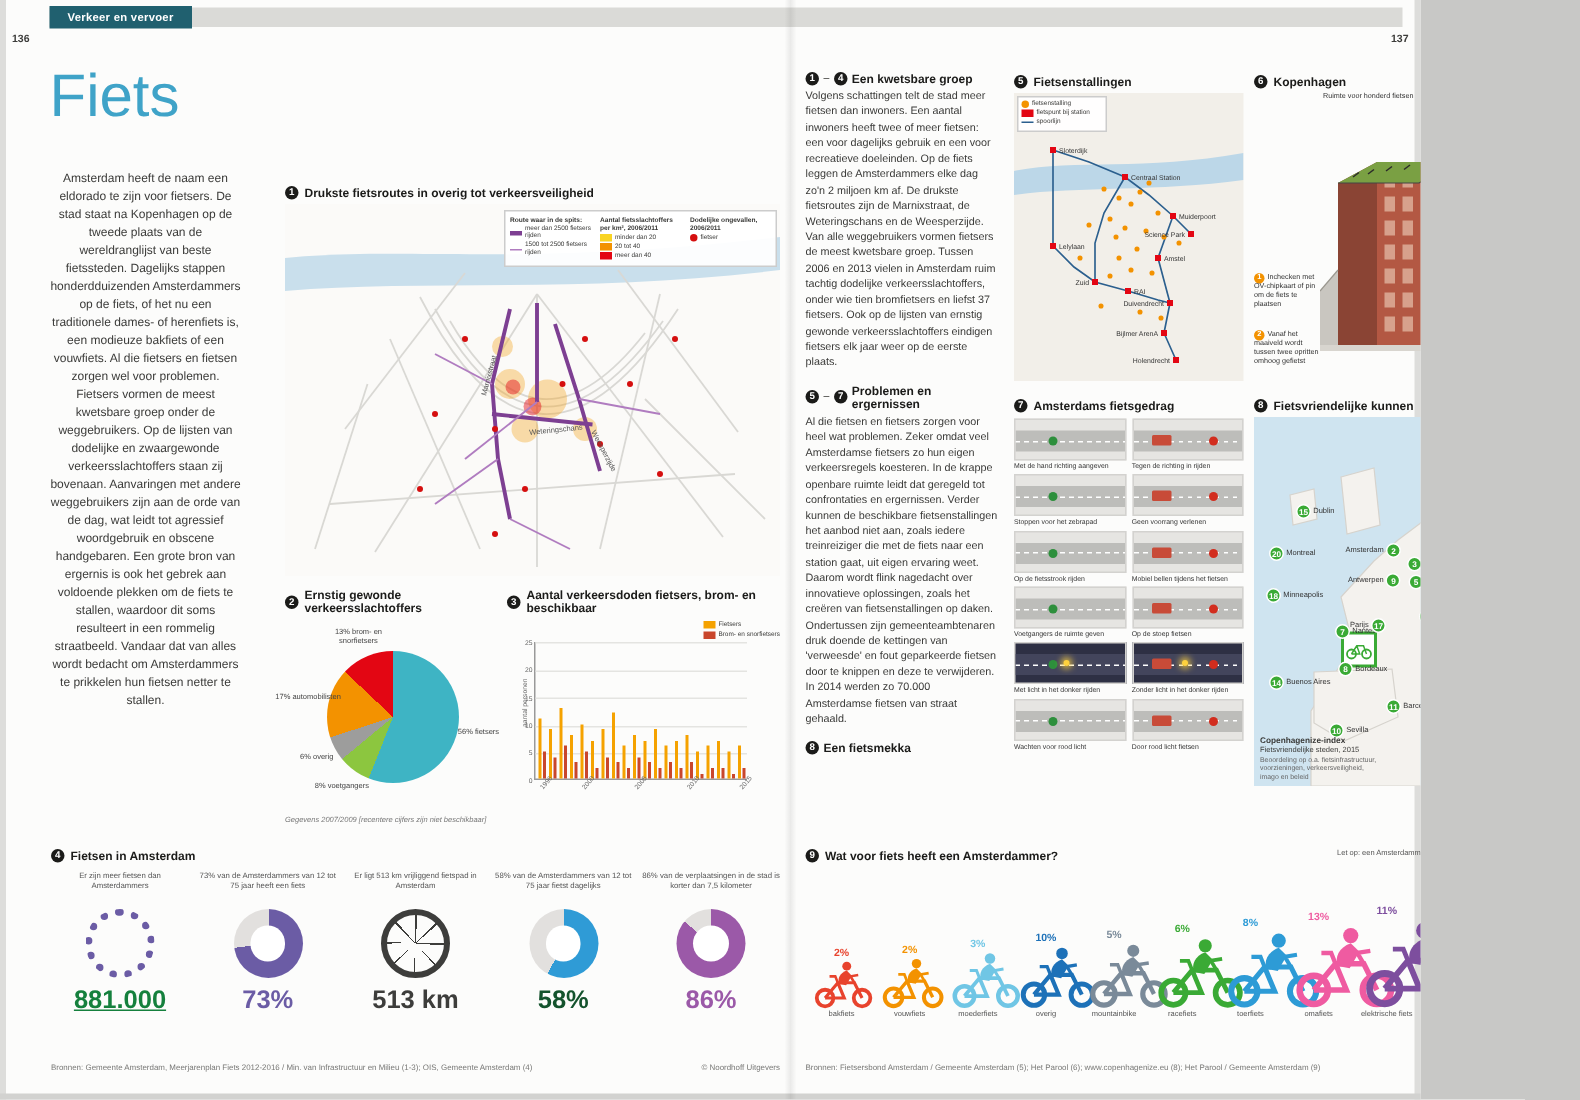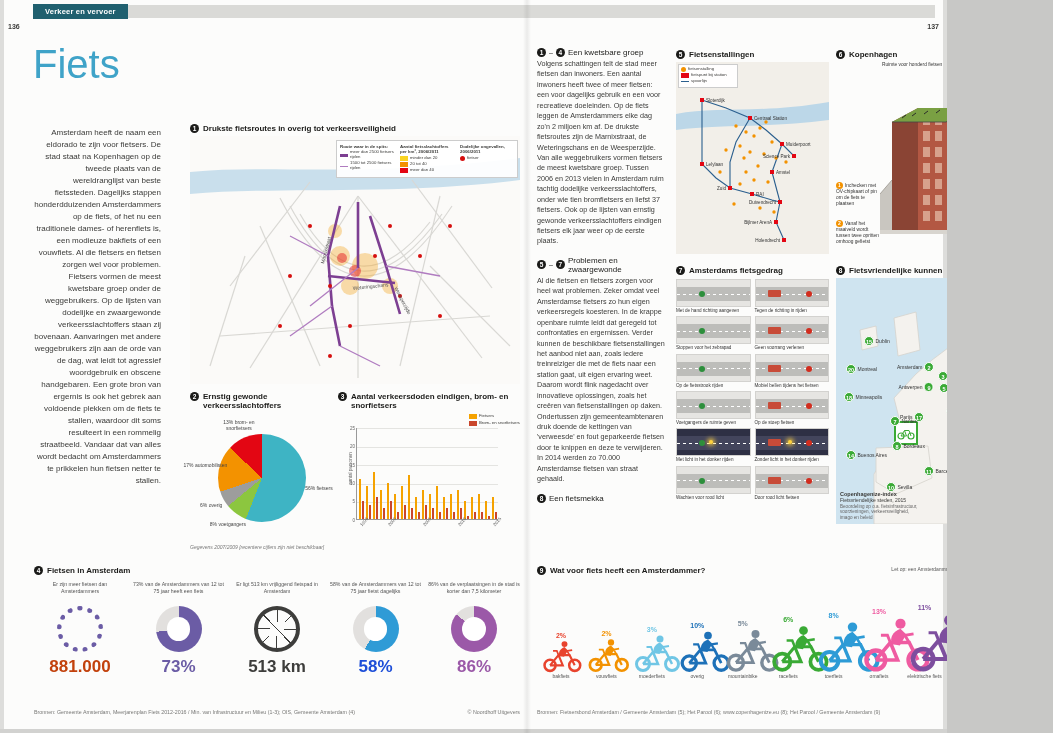--- a/index.html
+++ b/index.html
@@ -10,23 +10,23 @@
   
   .topbar{position:absolute;left:33px;top:5px;right:12px;height:13px;background:#dadad7}
   .chapter-tag{position:absolute;left:0;top:-1px;height:15px;padding:0 12px;background:#20606f;color:#fff;
                font-size:7.5px;font-weight:bold;line-height:15px;letter-spacing:.2px}
   .pagenum{position:absolute;top:23px;font-size:7px;font-weight:bold;color:#3c3c3a}
   .pagenum.left{left:8px}.pagenum.right{right:8px}
   .fold{position:absolute;left:523px;top:0;width:8px;height:100%;
         background:linear-gradient(90deg,rgba(0,0,0,0),rgba(0,0,0,.07),rgba(0,0,0,0));pointer-events:none}
   
   .title{position:absolute;left:33px;top:42px;font-size:40px;font-weight:400;color:#3fa3c8}
-  .intro{position:absolute;left:33px;top:127px;width:128px;font-size:8px;line-height:1.5;text-align:right}
+  .intro{position:absolute;left:33px;top:113px;width:128px;font-size:8px;line-height:1.5;text-align:center}
   .panel{position:absolute}
-  .panel-head{display:flex;gap:4px;align-items:flex-start}
+  .panel-head{display:flex;gap:4px;align-items:center}
   .circlenum{flex:0 0 auto;width:9px;height:9px;border-radius:50%;background:#1b1b19;color:#fff;
              font-size:6.5px;font-weight:bold;text-align:center;line-height:9.5px}
   .panel-title{font-size:8px;font-weight:bold;color:#1b1b19;line-height:1.15}
   .fig1{left:190px;top:124px;width:330px;height:264px}
   .fig2{left:190px;top:392px;width:142px;height:172px}
   .fig3{left:338px;top:392px;width:182px;height:172px}
   .fig4{left:34px;top:566px;width:486px;height:132px}
   .fig5{left:676px;top:50px;width:153px;height:210px}
   .fig6{left:836px;top:50px;width:186px;height:210px}
   .fig7{left:676px;top:266px;width:153px;height:270px}
@@ -74,21 +74,21 @@
   .wheel{width:46px;height:46px;border:4px solid #3d3d3b;border-radius:50%;
          background:repeating-conic-gradient(from 0deg,#3d3d3b 0deg 4deg,transparent 4deg 45deg)}
   .stat-val{font-size:17px;font-weight:bold;margin-top:2px}
   .footer{position:absolute;top:709px;display:flex;justify-content:space-between;font-size:5.3px;color:#787876}
   .footer.fl{left:34px;width:486px}.footer.fr{left:537px;width:485px}
   
   .textcol{position:absolute;left:537px;top:48px;width:129px}
   .tsec{margin-bottom:9px}
   .sec-head{display:flex;gap:3px;align-items:center;margin-bottom:2px}
   .dash{font-size:7px;color:#1b1b19}
-  .sec-title{font-size:8px;font-weight:normal;color:#1b1b19}
+  .sec-title{font-size:8px;font-weight:bold;color:#1b1b19}
   .sec-body{font-size:7.2px;line-height:1.45;text-align:left}
   
   #map5{position:relative;margin-top:3px;width:153px;height:192px;background:#f2efe9}
   .map5legend{position:absolute;left:2px;top:2px;background:rgba(255,255,255,.94);border:.5px solid #ccc;padding:2px}
   
   .dakbody{position:relative;margin-top:3px;height:194px}
   .dak-note{position:absolute;left:46px;top:0;width:86px;font-size:4.8px;color:#333;line-height:1.2}
   .dak-dim{position:absolute;right:32px;top:64px;font-size:4.8px;color:#333}
   .step{position:absolute;font-size:4.8px;color:#333;line-height:1.25}
   .step .n{display:inline-block;width:7px;height:7px;border-radius:50%;background:#f39200;color:#fff;
@@ -242,21 +242,21 @@
         <div class="pie-label" style="left: 21.1742px; top: 89.9417px;">6% overig</div>
         <div class="pie-label" style="left: 15.3968px; top: 49.3477px;">17% automobilisten</div>
         <div class="pie-label" style="left: 48.9654px; top: 8.77023px;">13% brom- en snorfietsers</div>
       </div>
     <div class="fig-caption">Gegevens 2007/2009 [recentere cijfers zijn niet beschikbaar]</div>
   </section>
 
   <section class="panel fig3">
     <div class="panel-head">
       <span class="circlenum">3</span>
-      <span class="panel-title">Aantal verkeersdoden eindigen, brom- en snorfietsers</span>
+      <span class="panel-title">Aantal verkeersdoden fietsers, brom- en beschikbaar</span>
     </div>
     <div class="chartwrap" id="bars3">
         <div class="blegend">
           <div class="lg-item">
             <span class="lg-swatch" style="background: rgb(245, 162, 0);"></span>
             <span class="lg-label">Fietsers</span>
           </div>
           <div class="lg-item">
             <span class="lg-swatch" style="background: rgb(201, 70, 44);"></span>
             <span class="lg-label">Brom- en snorfietsers</span>
@@ -370,21 +370,21 @@
     <div class="panel-head">
       <span class="circlenum">4</span>
       <span class="panel-title">Fietsen in Amsterdam</span>
     </div>
     <div class="statrow" id="stats4">
         <div class="stat">
           <div class="stat-cap">Er zijn meer fietsen dan Amsterdammers</div>
           <div class="stat-vis">
             <div class="bikering" style="border-color: rgb(107, 92, 165);"></div>
           </div>
-          <div class="stat-val" style="color: #c2410c;">881.000</div>
+          <div class="stat-val" style="color: #15803d; text-decoration: underline;">881.000</div>
         </div>
         <div class="stat">
           <div class="stat-cap">73% van de Amsterdammers van 12 tot 75 jaar heeft een fiets</div>
           <div class="stat-vis">
             <div class="donut" style="height: 46px; width: 46px; background: conic-gradient(rgb(107, 92, 165) 0deg, rgb(107, 92, 165) 73%, rgb(226, 224, 222) 0deg);">
               <div class="hole"></div>
             </div>
           </div>
           <div class="stat-val" style="color: rgb(107, 92, 165);">73%</div>
         </div>
@@ -395,21 +395,21 @@
           </div>
           <div class="stat-val" style="color: rgb(61, 61, 59);">513 km</div>
         </div>
         <div class="stat">
           <div class="stat-cap">58% van de Amsterdammers van 12 tot 75 jaar fietst dagelijks</div>
           <div class="stat-vis">
             <div class="donut" style="height: 46px; width: 46px; background: conic-gradient(rgb(47, 155, 214) 0deg, rgb(47, 155, 214) 58%, rgb(226, 224, 222) 0deg);">
               <div class="hole"></div>
             </div>
           </div>
-          <div class="stat-val" style="color: #1d4ed8;">58%</div>
+          <div class="stat-val" style="color: #14532d;">58%</div>
         </div>
         <div class="stat">
           <div class="stat-cap">86% van de verplaatsingen in de stad is korter dan 7,5 kilometer</div>
           <div class="stat-vis">
             <div class="donut" style="height: 46px; width: 46px; background: conic-gradient(rgb(155, 89, 168) 0deg, rgb(155, 89, 168) 86%, rgb(226, 224, 222) 0deg);">
               <div class="hole"></div>
             </div>
           </div>
           <div class="stat-val" style="color: rgb(155, 89, 168);">86%</div>
         </div>
@@ -429,21 +429,21 @@
           <span class="circlenum">4</span>
           <span class="sec-title">Een kwetsbare groep</span>
         </div>
         <div class="sec-body">Volgens schattingen telt de stad meer fietsen dan inwoners. Een aantal inwoners heeft twee of meer fietsen: een voor dagelijks gebruik en een voor recreatieve doeleinden. Op de fiets leggen de Amsterdammers elke dag zo'n 2 miljoen km af. De drukste fietsroutes zijn de Marnixstraat, de Weteringschans en de Weesperzijde. Van alle weggebruikers vormen fietsers de meest kwetsbare groep. Tussen 2006 en 2013 vielen in Amsterdam ruim tachtig dodelijke verkeersslachtoffers, onder wie tien bromfietsers en liefst 37 fietsers. Ook op de lijsten van ernstig gewonde verkeersslachtoffers eindigen fietsers elk jaar weer op de eerste plaats.</div>
       </section>
       <section class="tsec">
         <div class="sec-head">
           <span class="circlenum">5</span>
           <span class="dash">–</span>
           <span class="circlenum">7</span>
-          <span class="sec-title">Problemen en zwaargewonde</span>
+          <span class="sec-title">Problemen en ergernissen</span>
         </div>
         <div class="sec-body">Al die fietsen en fietsers zorgen voor heel wat problemen. Zeker omdat veel Amsterdamse fietsers zo hun eigen verkeersregels koesteren. In de krappe openbare ruimte leidt dat geregeld tot confrontaties en ergernissen. Verder kunnen de beschikbare fietsenstallingen het aanbod niet aan, zoals iedere treinreiziger die met de fiets naar een station gaat, uit eigen ervaring weet. Daarom wordt flink nagedacht over innovatieve oplossingen, zoals het creëren van fietsenstallingen op daken. Ondertussen zijn gemeenteambtenaren druk doende de kettingen van 'verweesde' en fout geparkeerde fietsen door te knippen en deze te verwijderen. In 2014 werden zo 70.000 Amsterdamse fietsen van straat gehaald.</div>
       </section>
       <section class="tsec">
         <div class="sec-head">
           <span class="circlenum">8</span>
           <span class="sec-title">Een fietsmekka</span>
         </div>
       </section>
     </div>

